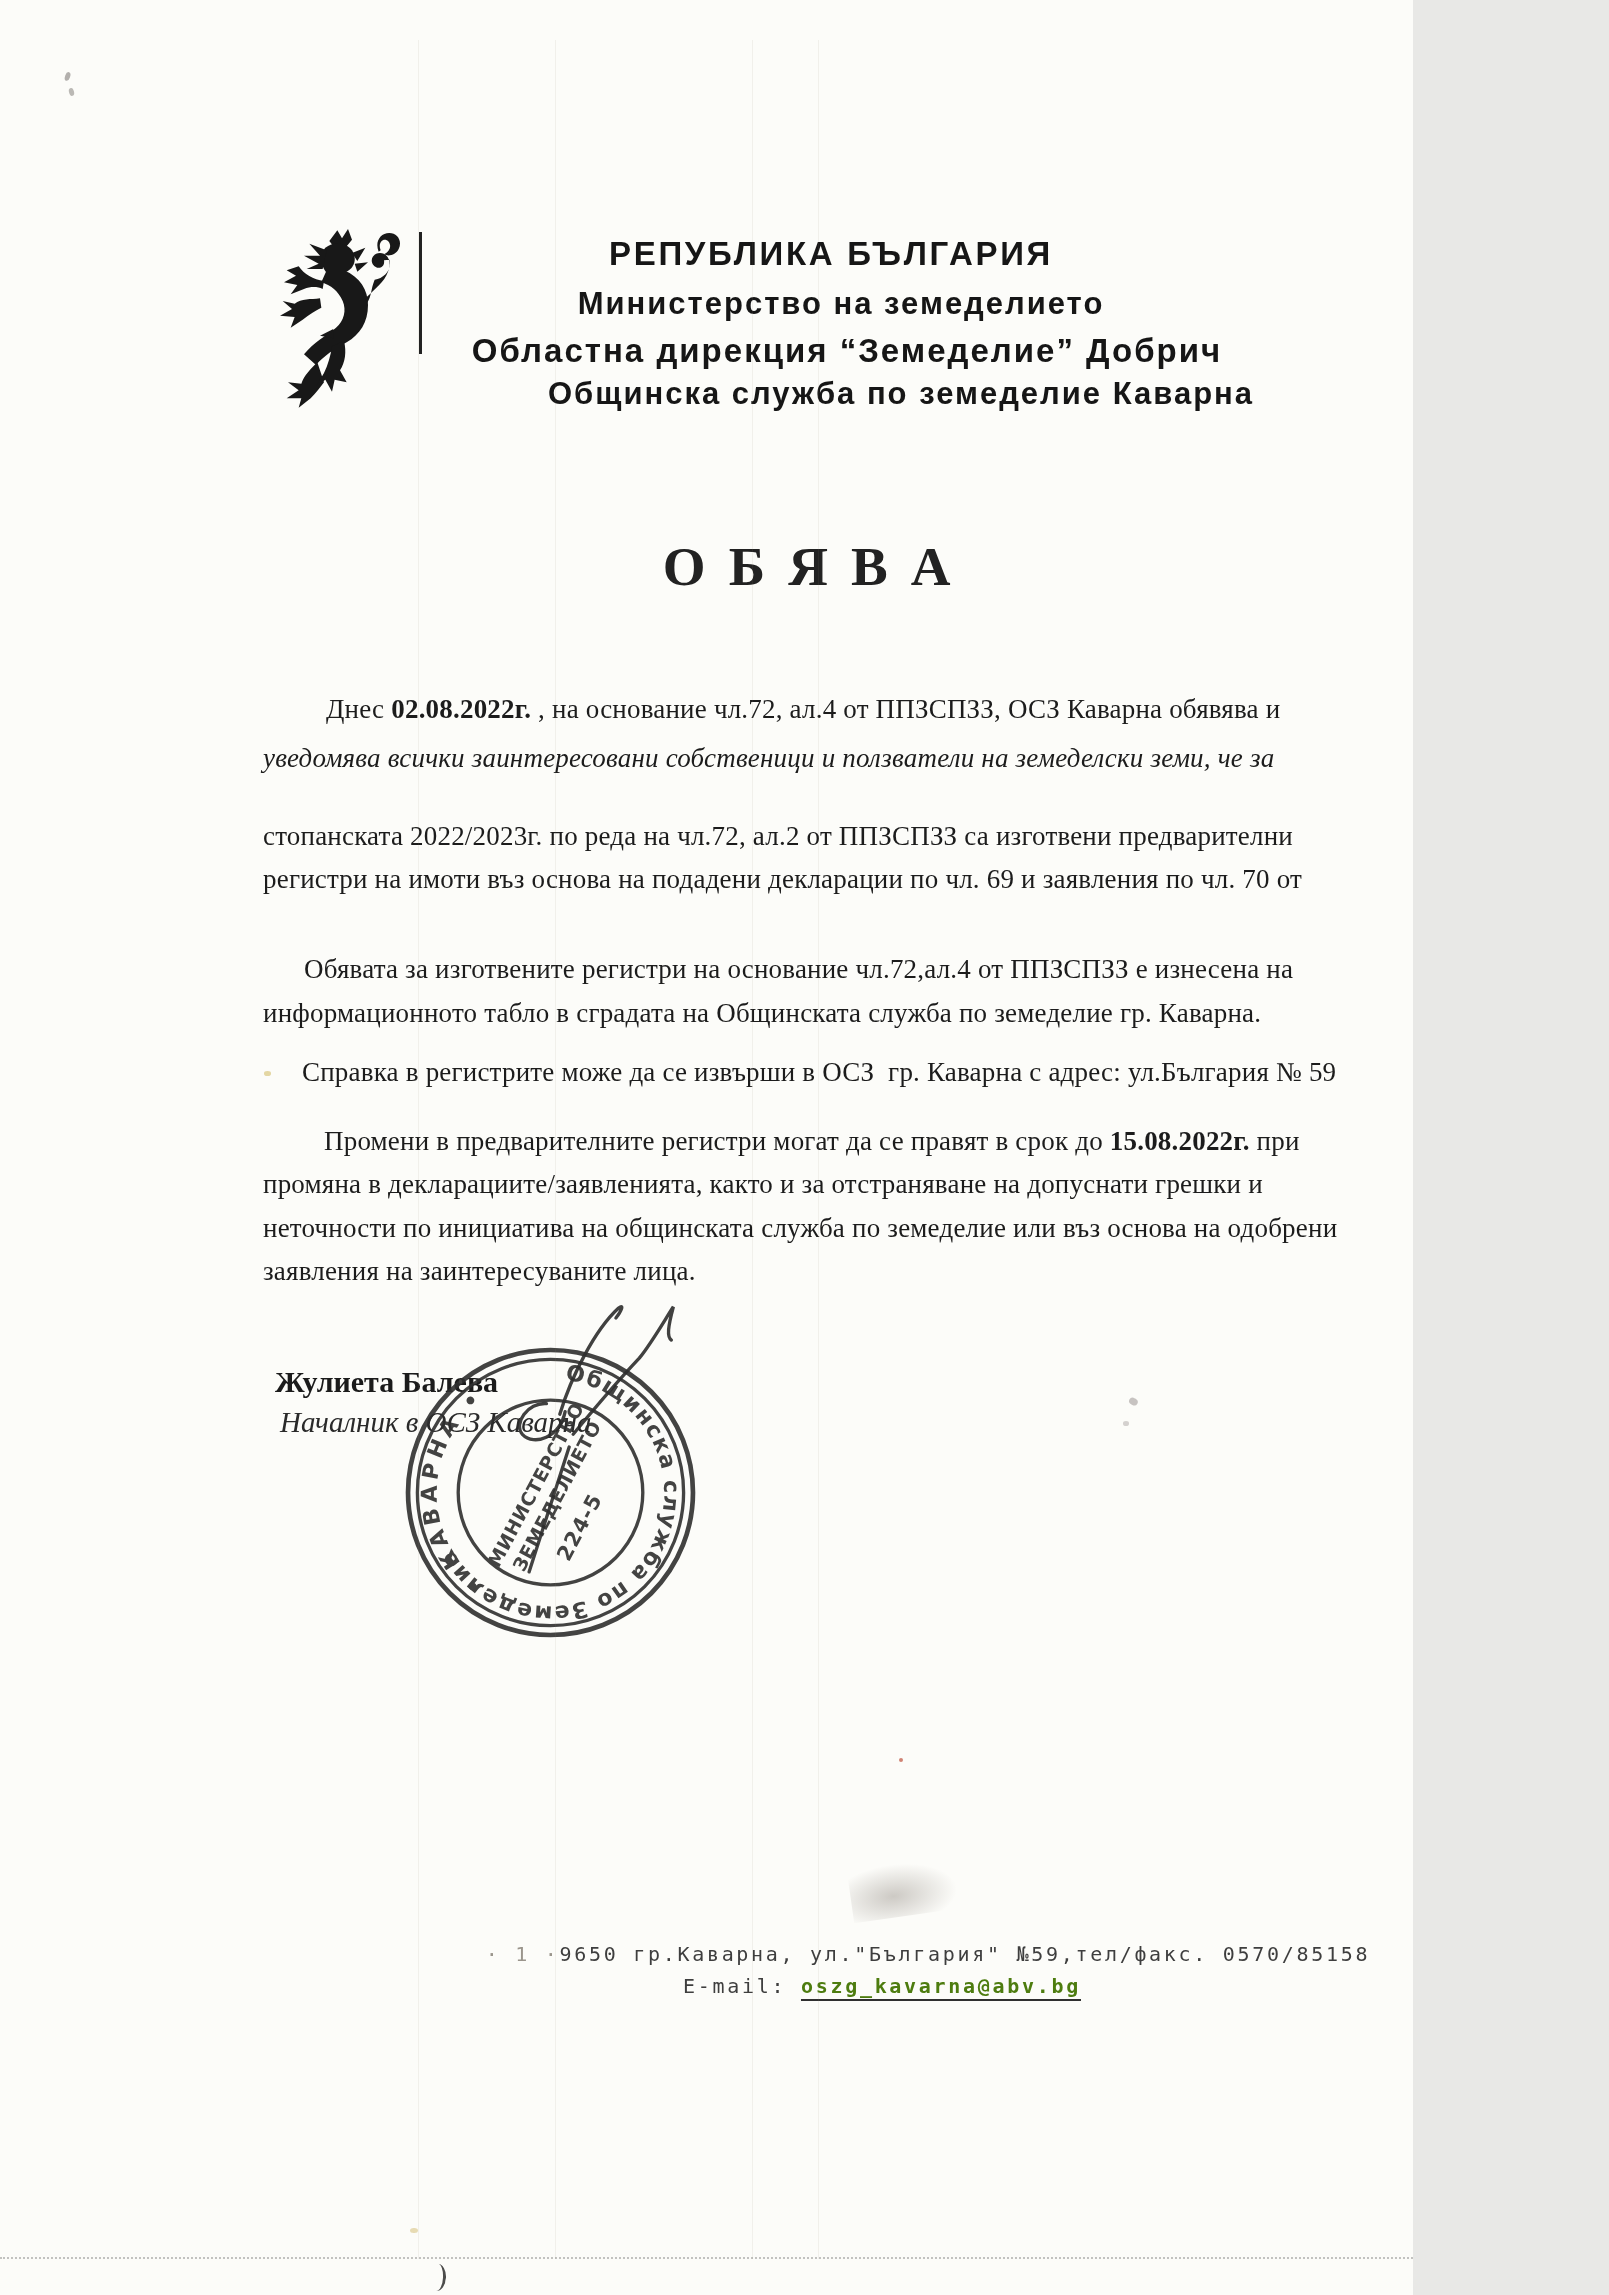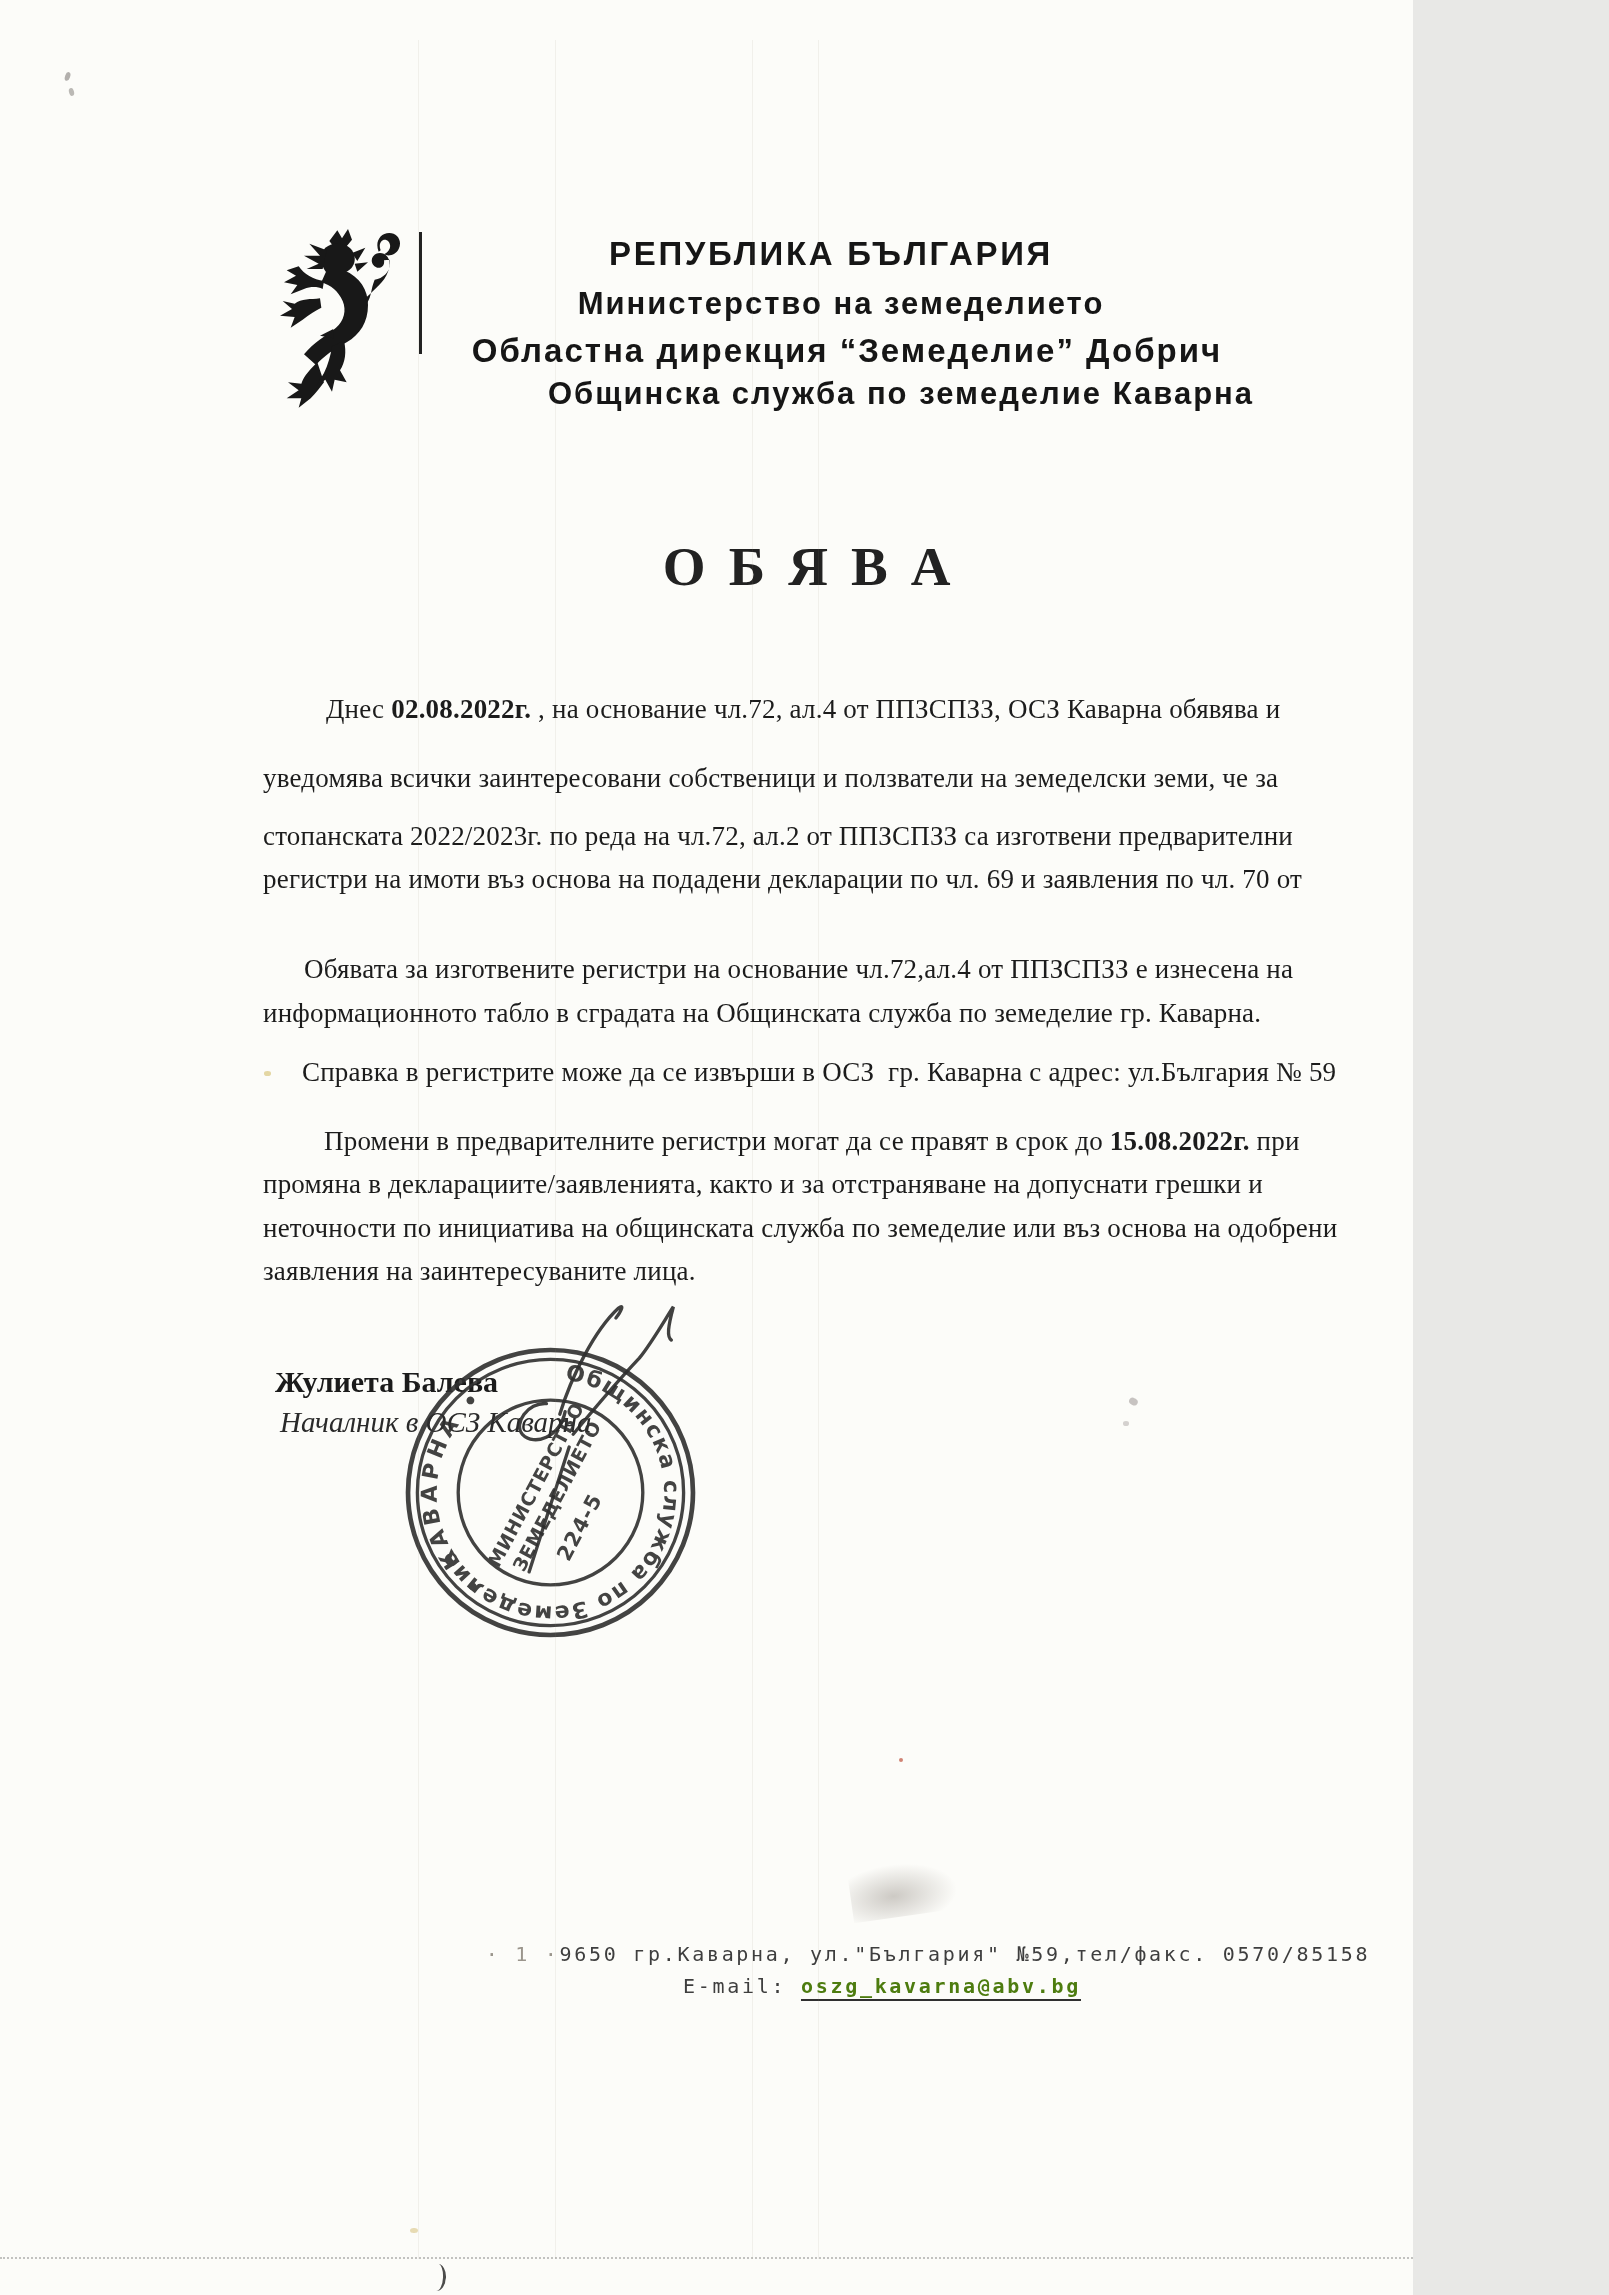--- a/index.html
+++ b/index.html
@@ -101,21 +101,21 @@
   <div class="vrule"></div>
 
   <div class="hline h1">РЕПУБЛИКА БЪЛГАРИЯ</div>
   <div class="hline h2">Министерство на земеделието</div>
   <div class="hline h3">Областна дирекция “Земеделие” Добрич</div>
   <div class="hline h4">Общинска служба по земеделие Каварна</div>
 
   <div class="doc-title">О Б Я В А</div>
 
   <div class="bline" style="top:692px; padding-left:63px;"><span>Днес </span><b>02.08.2022г.</b><span> , на основание чл.72, ал.4 от ППЗСПЗЗ, ОСЗ Каварна обявява и</span></div>
-  <div class="bline" style="top:761px;">уведомява всички заинтересовани собственици и ползватели на земеделски земи, че за</div>
+  <div class="bline" style="top:741px;font-style:italic;">уведомява всички заинтересовани собственици и ползватели на земеделски земи, че за</div>
   <div class="bline" style="top:819px;">стопанската 2022/2023г. по реда на чл.72, ал.2 от ППЗСПЗЗ са изготвени предварителни</div>
   <div class="bline" style="top:862px;">регистри на имоти въз основа на подадени декларации по чл. 69 и заявления по чл. 70 от</div>
 
   <div class="bline" style="top:952px; padding-left:41px;">Обявата за изготвените регистри на основание чл.72,ал.4 от ППЗСПЗЗ е изнесена на</div>
   <div class="bline" style="top:996px;">информационното табло в сградата на Общинската служба по земеделие гр. Каварна.</div>
 
   <div class="bline" style="top:1055px; padding-left:39px;">Справка в регистрите може да се извърши в ОСЗ  гр. Каварна с адрес: ул.България № 59</div>
 
   <div class="bline" style="top:1124px; padding-left:61px;"><span>Промени в предварителните регистри могат да се правят в срок до </span><b>15.08.2022г.</b><span> при</span></div>
   <div class="bline" style="top:1167px;">промяна в декларациите/заявленията, както и за отстраняване на допуснати грешки и</div>

